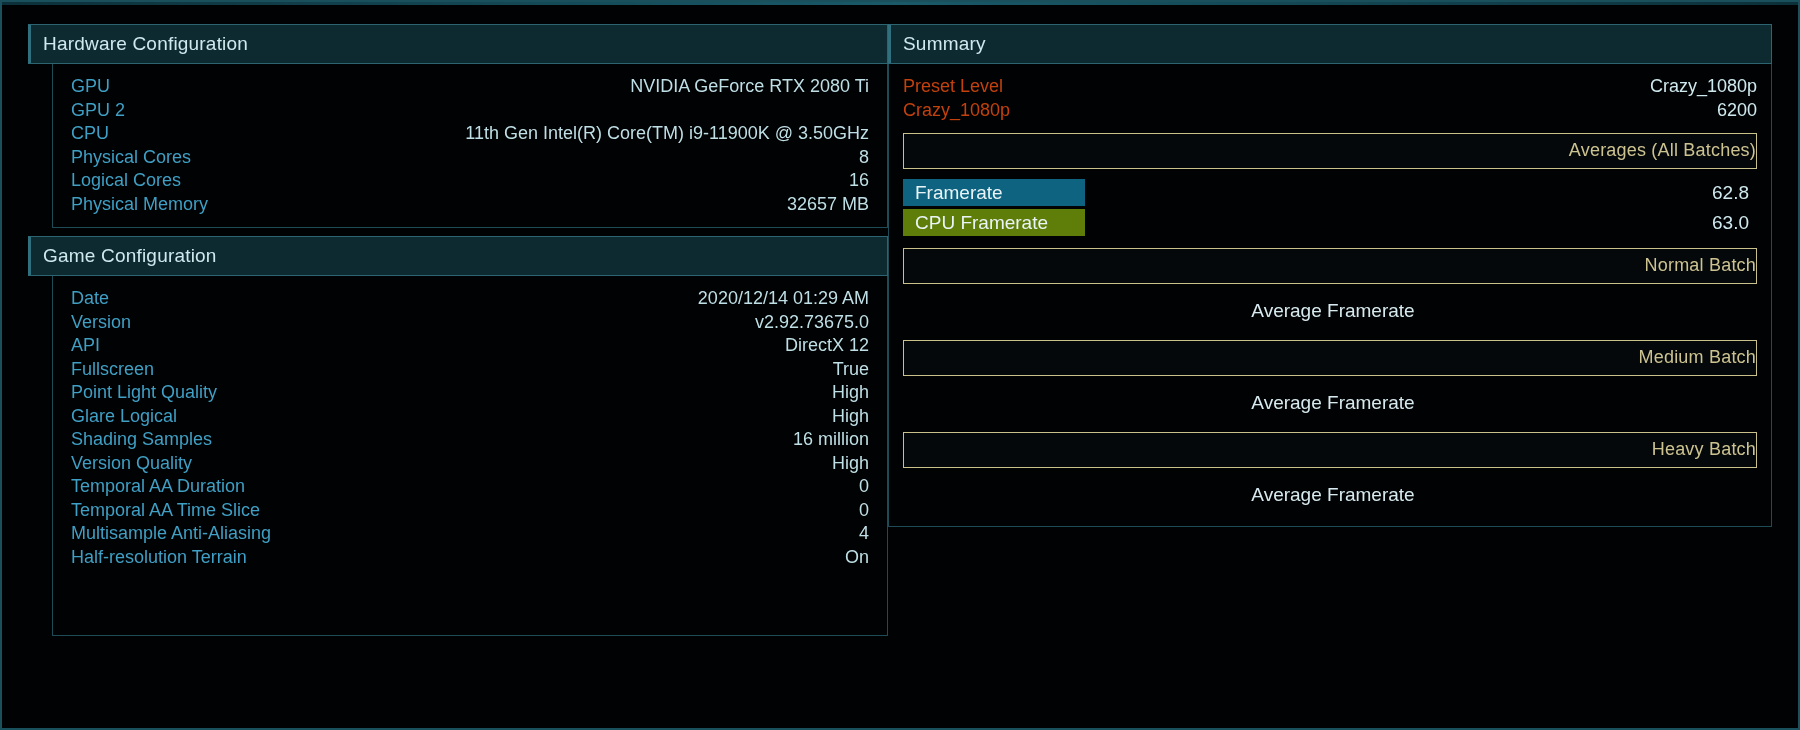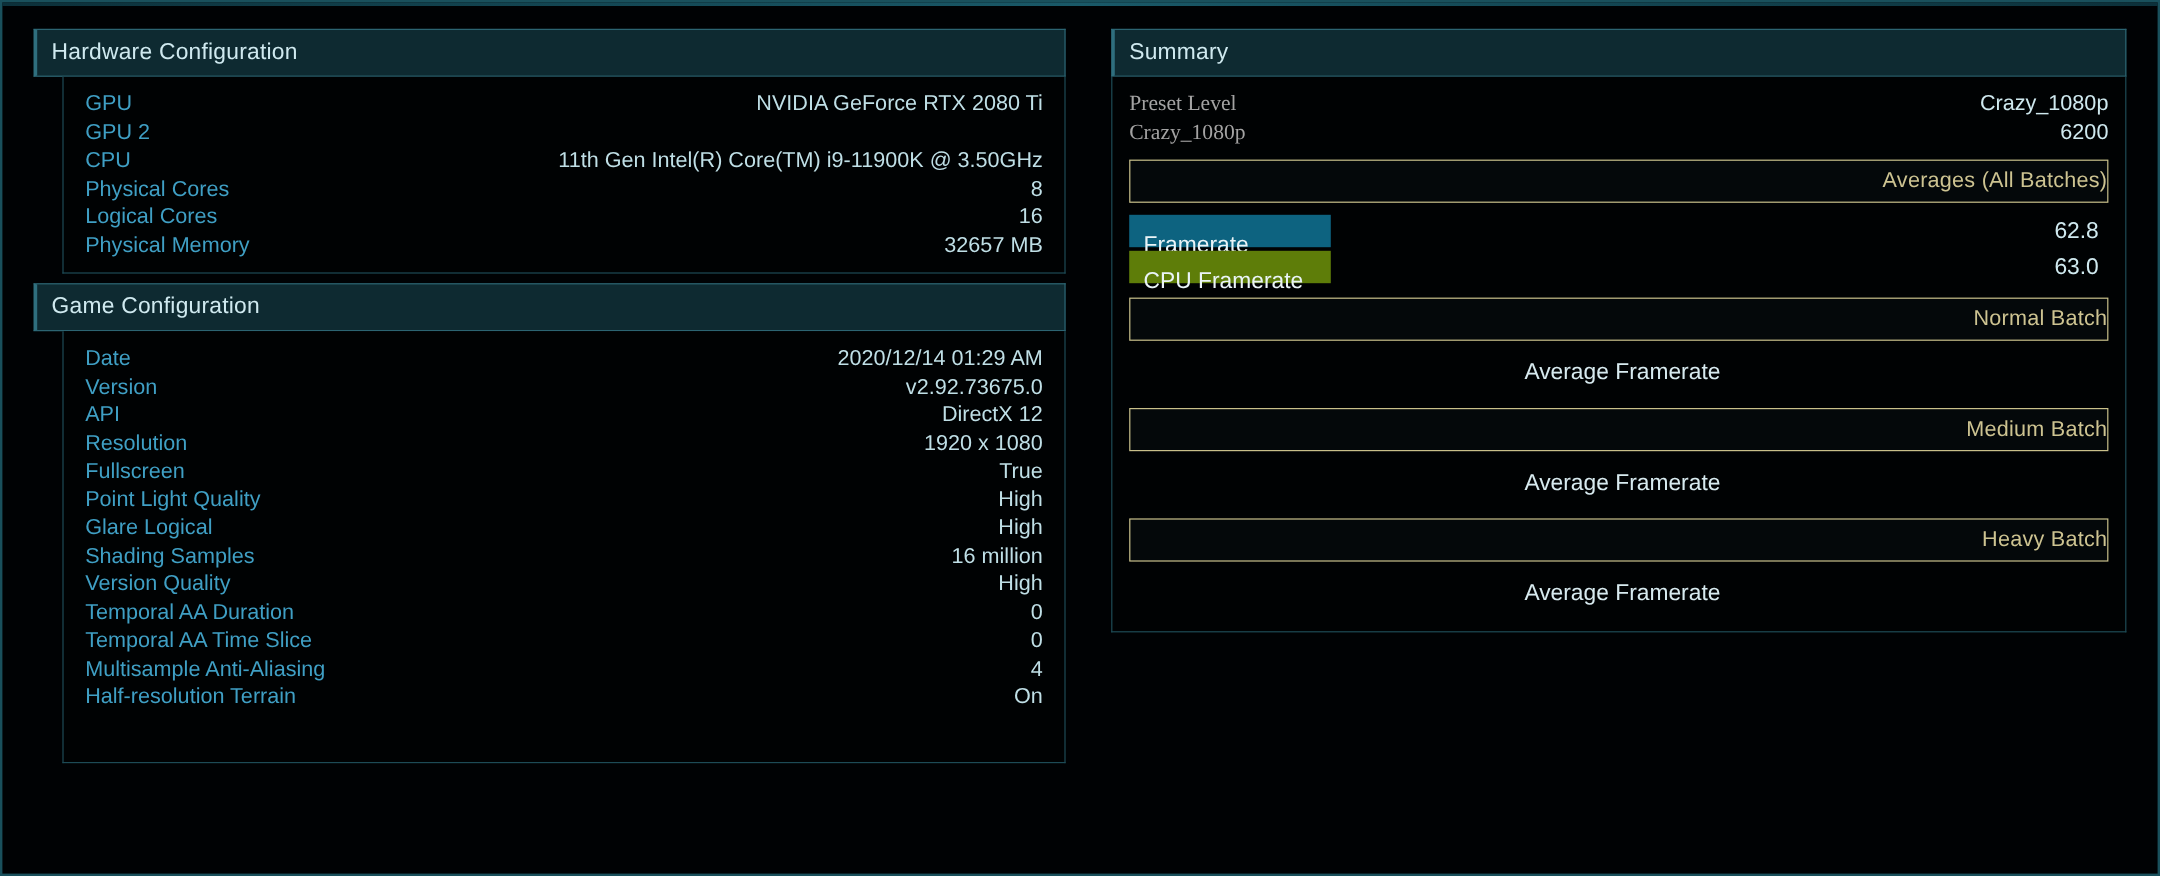--- a/index.html
+++ b/index.html
@@ -31,21 +31,20 @@
     height: 3px;
     background: linear-gradient(90deg, #0d3540 0%, #1c6374 50%, #0d3540 100%);
     opacity: .9;
   }
 
   .columns {
     display: flex;
     width: 100%;
     height: 100%;
     padding: 22px 26px 18px 26px;
-    gap: 38px;
   }
 
   .col-left  { width: 860px; flex: 0 0 860px; }
   .col-right { flex: 1 1 auto; }
 
   
   .panel { margin-bottom: 8px; }
 
   .panel-header {
     background: #0e2a31;
@@ -90,21 +89,21 @@
 
   
   .summary-body {
     border: 1px solid #1d4b56;
     border-top: none;
     background: #000203;
     padding: 10px 14px 14px 14px;
     min-height: 430px;
   }
 
-  .kv.summary-row .k { color: #a3a3a3; font-family: Liberation Serif, serif; }
+  .kv.summary-row .k { color: #c2410c; }
   .kv.summary-row .v { color: #cfe9ef; }
 
   
   .batch-bar {
     border: 1px solid #c9c08a;
     background: #04080a;
     color: #cdc391;
     font-size: 18px;
     text-align: right;
     padding: 6px 0 7px 0;
@@ -117,22 +116,22 @@
     display: flex;
     align-items: center;
     justify-content: space-between;
     margin-bottom: 3px;
     height: 27px;
   }
   .metric-chip {
     color: #eaf4f7;
     font-size: 19px;
     line-height: 27px;
-    padding: 12px 10px 0 12px;
-    width: 168px;
+    padding: 0 10px 0 12px;
+    width: 182px;
     height: 27px;
     white-space: nowrap;
   }
   .metric-chip.teal  { background: #0d6380; }
   .metric-chip.olive { background: #5e7d09; }
   .metric-val {
     color: #cfe9ef;
     font-size: 19px;
     padding-right: 8px;
   }
@@ -194,24 +193,20 @@
               <span class="k">Date</span>
               <span class="v">2020/12/14 01:29 AM</span>
             </div>
             <div class="kv">
               <span class="k">Version</span>
               <span class="v">v2.92.73675.0</span>
             </div>
             <div class="kv">
               <span class="k">API</span>
               <span class="v">DirectX 12</span>
-            </div>
-            <div class="kv">
-              <span class="k">Resolution</span>
-              <span class="v">1920 x 1080</span>
             </div>
             <div class="kv">
               <span class="k">Fullscreen</span>
               <span class="v">True</span>
             </div>
             <div class="kv">
               <span class="k">Point Light Quality</span>
               <span class="v">High</span>
             </div>
             <div class="kv">

